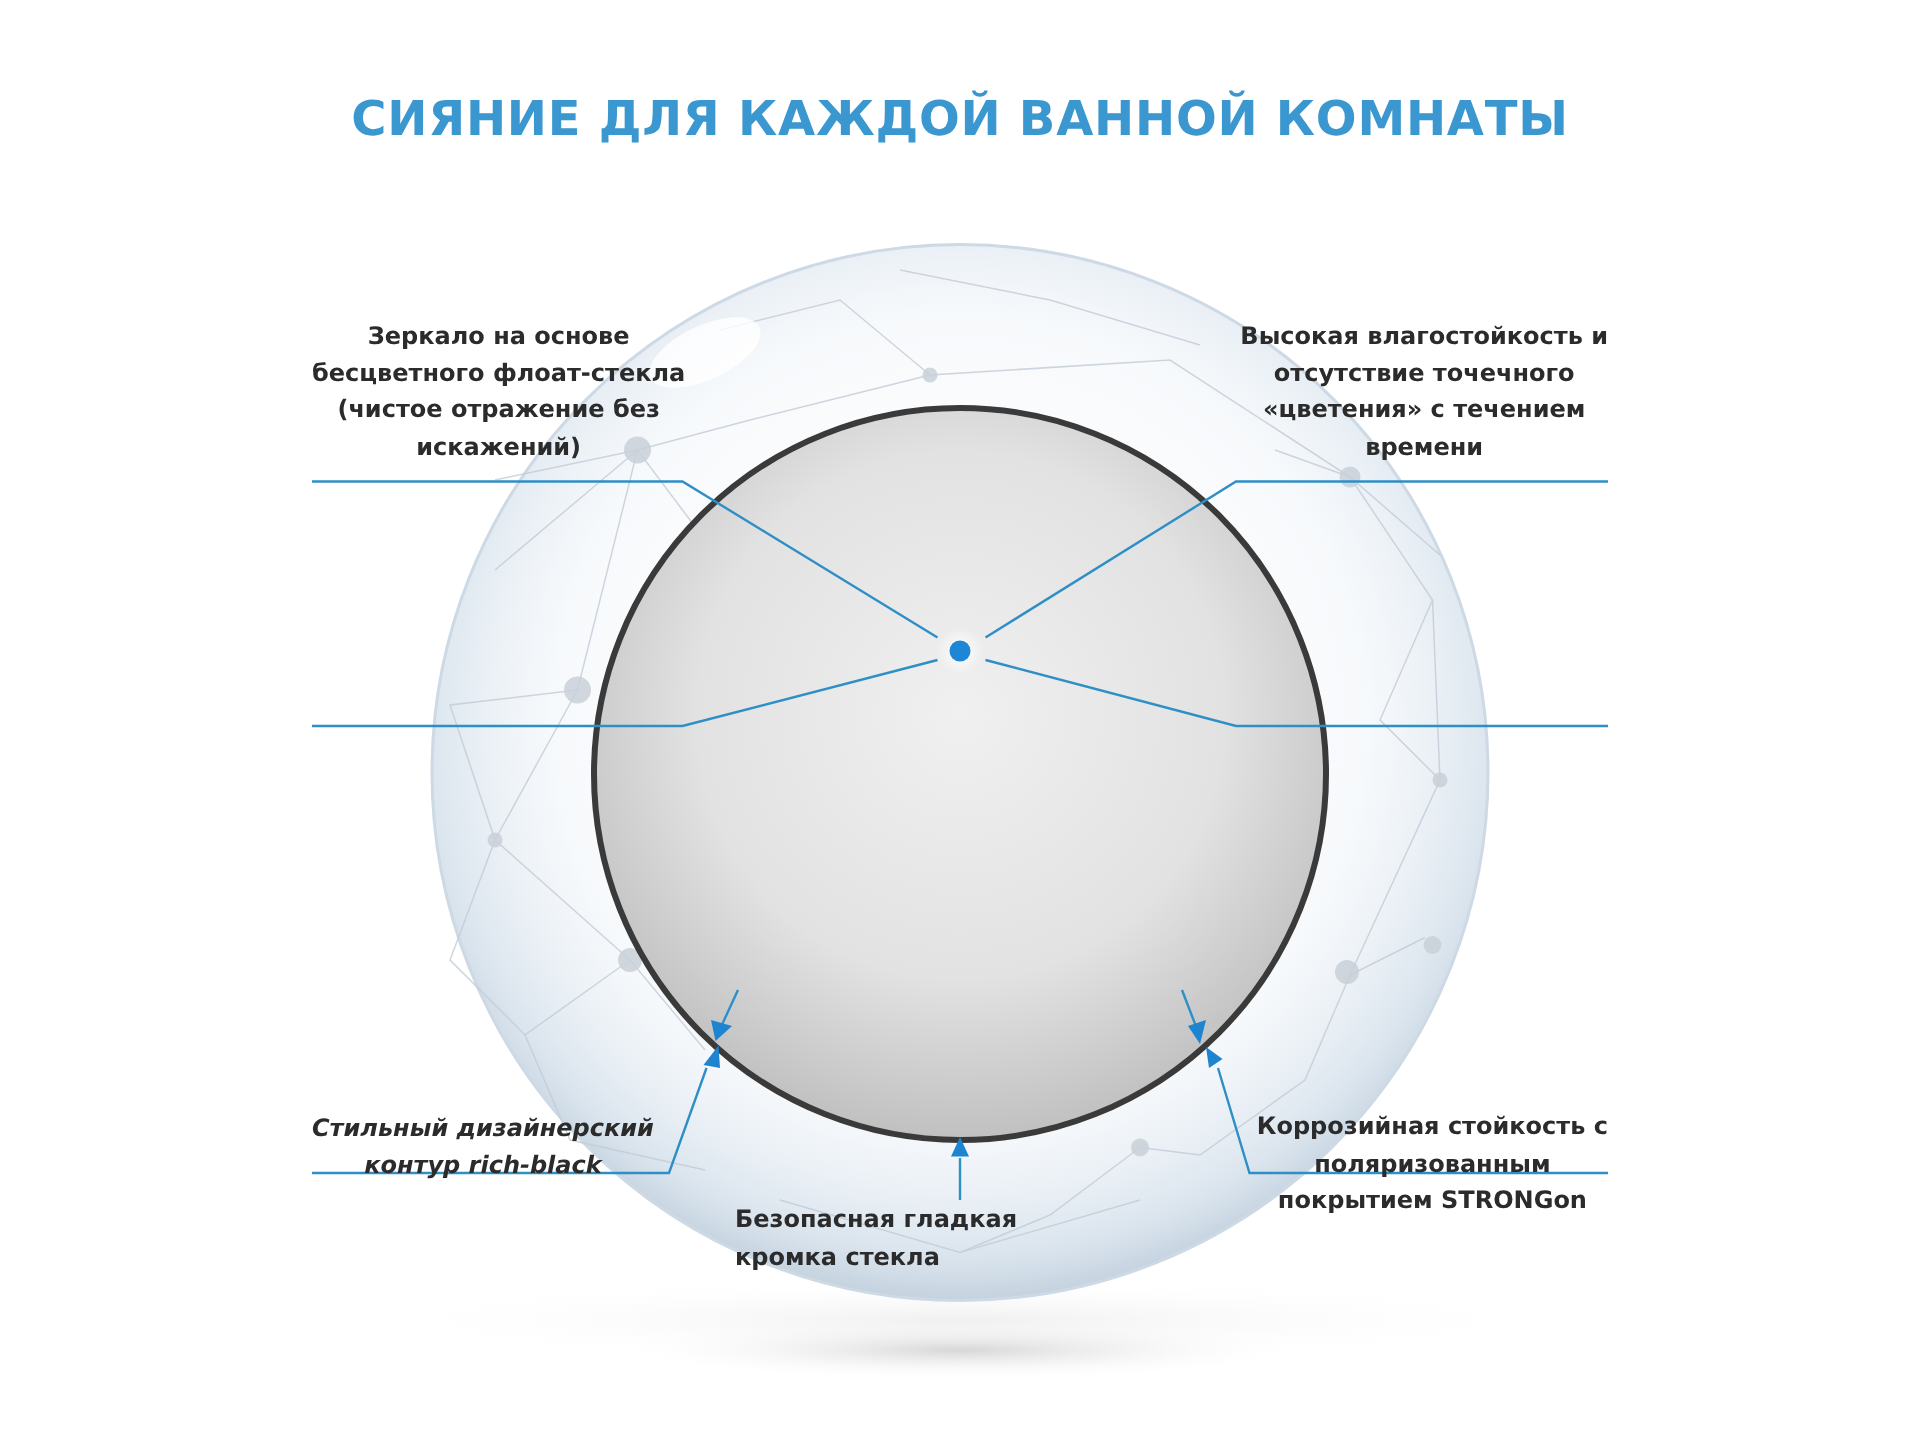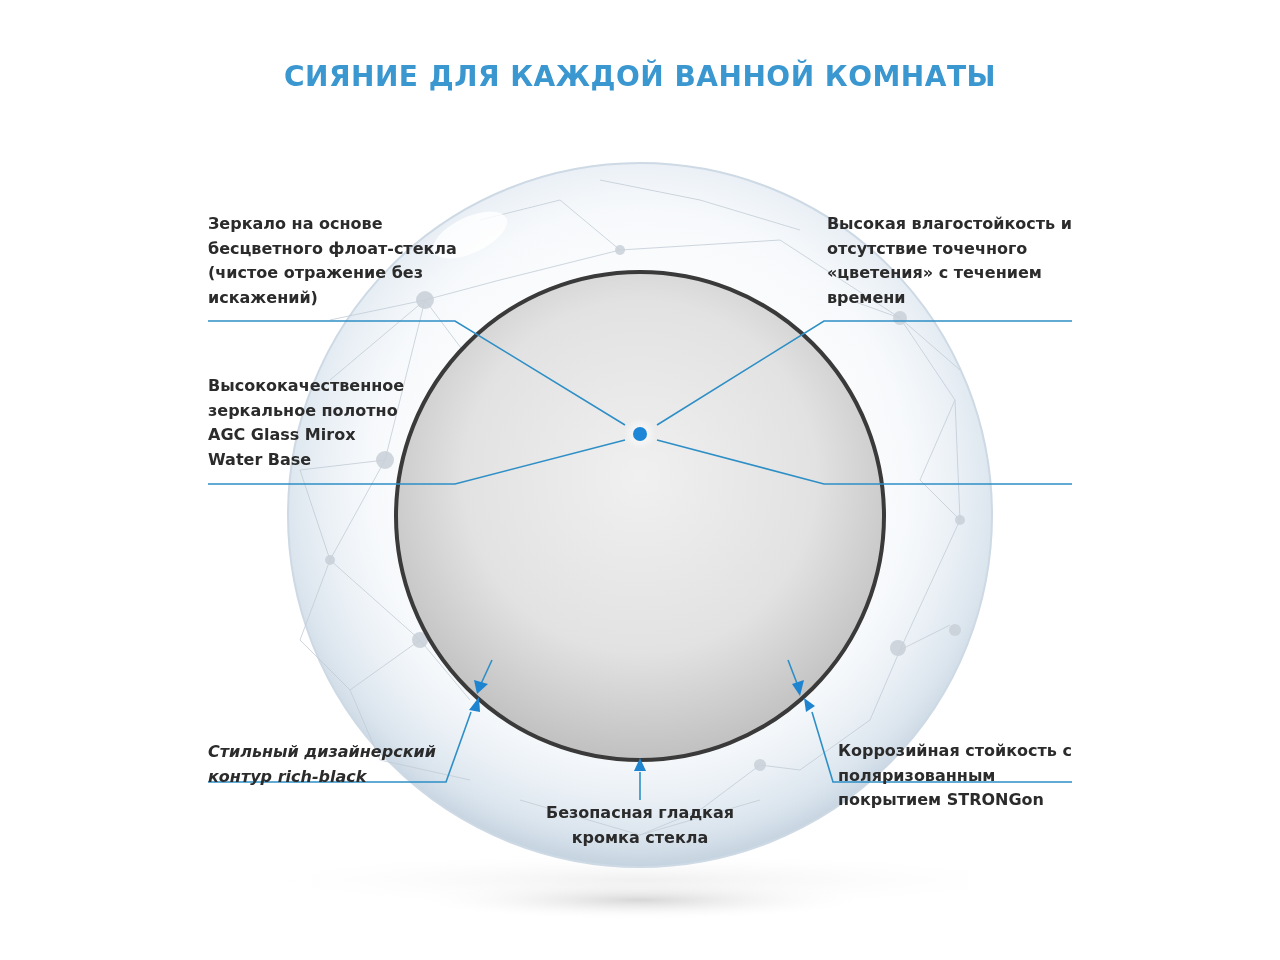--- a/index.html
+++ b/index.html
@@ -18,21 +18,21 @@
       background: #ffffff;
     }
     .title {
       position: absolute;
       left: 0;
       top: 60px;
       width: 1280px;
       text-align: center;
       font-family: "DejaVu Sans", sans-serif;
       font-weight: bold;
-      font-size: 28px;
+      font-size: 32px;
       letter-spacing: 0.5px;
       color: #3a97cf;
       margin: 0;
     }
     svg.graphic {
       position: absolute;
       left: 0;
       top: 0;
       width: 1280px;
       height: 960px;
@@ -40,23 +40,23 @@
     .label {
       position: absolute;
       font-family: "DejaVu Sans", sans-serif;
       font-weight: bold;
       font-size: 16px;
       line-height: 24.5px;
       color: #2b2b2b;
       white-space: pre-line;
       margin: 0;
     }
-    .label.left { text-align: left; }
-    .label.right { text-align: left; }
-    .label.center { text-align: center; }
+    .label.left { text-align: center; }
+    .label.right { text-align: center; }
+    .label.center { }
   </style>
 </head>
 <body>
 
 <div class="canvas">
 
   <h1 class="title">СИЯНИЕ ДЛЯ КАЖДОЙ ВАННОЙ КОМНАТЫ</h1>
 
   <svg class="graphic" viewBox="0 0 1280 960">
     <defs>
@@ -151,24 +151,20 @@
   </svg>
 
   <p class="label left" style="left:208px; top:212px;">Зеркало на основе
 бесцветного флоат-стекла
 (чистое отражение без
 искажений)</p>
   <p class="label right" style="right:208px; top:212px;">Высокая влагостойкость и
 отсутствие точечного
 «цветения» с течением
 времени</p>
-  <p class="label left" style="left:208px; top:374px;">Высококачественное
-зеркальное полотно
-AGC Glass Mirox
-Water Base</p>
   <p class="label left" style="left:208px; top:740px;font-style:italic;">Стильный дизайнерский
 контур rich-black</p>
   <p class="label right" style="right:208px; top:695px;margin-top:44px;">Коррозийная стойкость с
 поляризованным
 покрытием STRONGon</p>
   <p class="label center" style="left:490px; width:300px; top:801px;">Безопасная гладкая
 кромка стекла</p>
 
 </div>
 

